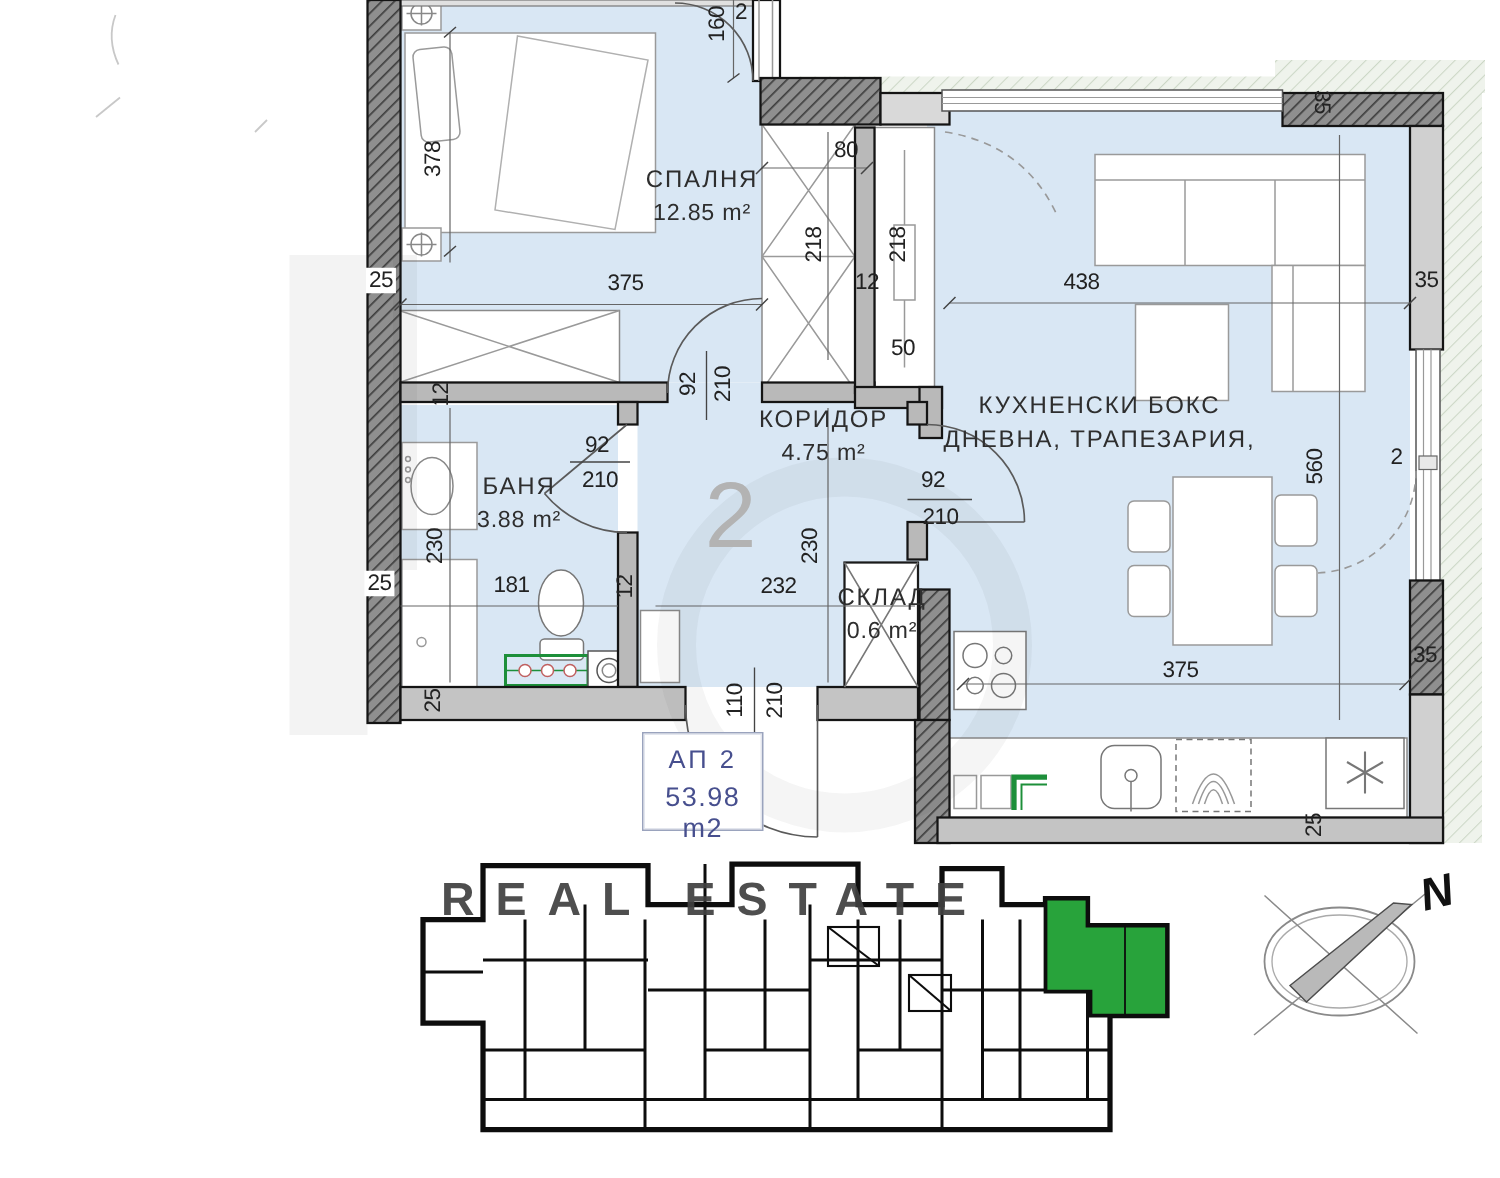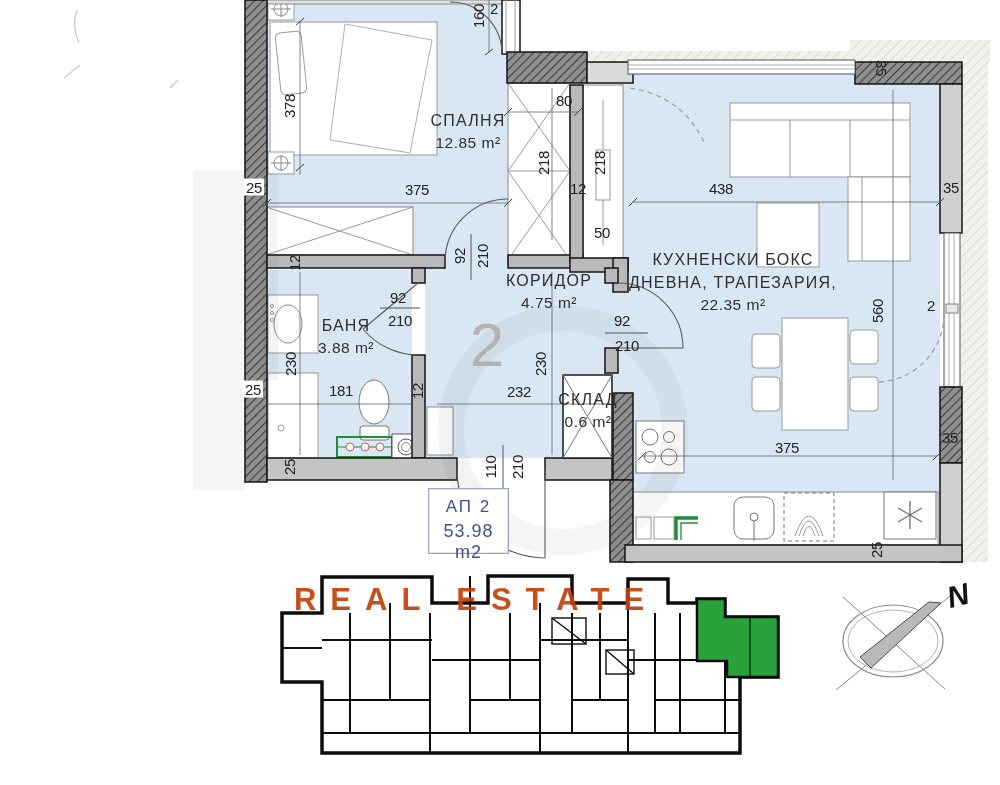--- a/index.html
+++ b/index.html
@@ -14,21 +14,21 @@
   .rname{font-size:16px;letter-spacing:1.2px;line-height:23px;}
   .rarea{font-size:15.5px;letter-spacing:0.5px;line-height:22px;}
   #bignum{position:absolute;transform:translate(-50%,-50%);font-size:62px;color:#b3b3b3;
           font-weight:400;}
   #badge{position:absolute;left:428px;top:488px;width:79px;height:64px;background:#fff;
          border:1px solid #9aa3bd;box-shadow:0 0 0 1px #e3e6ee inset;text-align:center;
          color:#474f8e;}
   #badge .t1{display:block;margin-top:8px;font-size:17px;letter-spacing:2px;}
   #badge .t2{display:block;margin-top:4px;font-size:18px;letter-spacing:1px;}
   #wmtext{position:absolute;left:476px;top:600px;transform:translate(-50%,-50%);
-          font-size:31px;font-weight:bold;letter-spacing:14px;color:#c2410c;opacity:.92;}
+          font-size:31px;font-weight:bold;letter-spacing:14px;color:#404040;opacity:.92;}
   #nlabel{position:absolute;left:958px;top:596px;transform:translate(-50%,-50%) rotate(-14deg);
           font-size:30px;font-weight:bold;font-style:italic;color:#111;}
 </style>
 </head>
 <body>
 
 <div id="stage">
 
 <svg width="1000" height="785" viewBox="0 0 1000 785">
   <defs>
@@ -293,21 +293,20 @@
         <div class="rname">БАНЯ</div>
         <div class="rarea">3.88 m²</div>
       </div>
       <div class="room" style="left: 549px; top: 291px;">
         <div class="rname">КОРИДОР</div>
         <div class="rarea">4.75 m²</div>
       </div>
       <div class="room" style="left: 733px; top: 282px;">
         <div class="rname">КУХНЕНСКИ БОКС</div>
         <div class="rname">ДНЕВНА, ТРАПЕЗАРИЯ,</div>
-        <div class="rarea">22.35 m²</div>
       </div>
       <div class="room" style="left: 588px; top: 410px;">
         <div class="rname">СКЛАД</div>
         <div class="rarea">0.6 m²</div>
       </div>
       <div class="lbl dim bg" style="left: 254px; top: 187px; transform: translate(-50%, -50%) rotate(0deg);">25</div>
       <div class="lbl dim" style="left: 289px; top: 106px; transform: translate(-50%, -50%) rotate(-90deg);">378</div>
       <div class="lbl dim" style="left: 494px; top: 8px; transform: translate(-50%, -50%) rotate(0deg);">2</div>
       <div class="lbl dim" style="left: 478px; top: 16px; transform: translate(-50%, -50%) rotate(-90deg);">160</div>
       <div class="lbl dim" style="left: 417px; top: 189px; transform: translate(-50%, -50%) rotate(0deg);">375</div>

